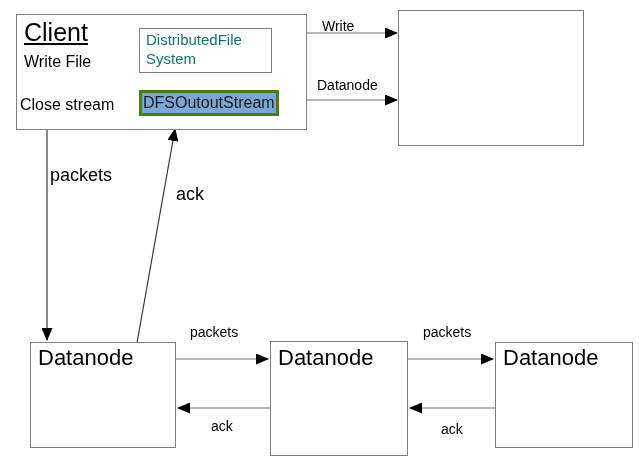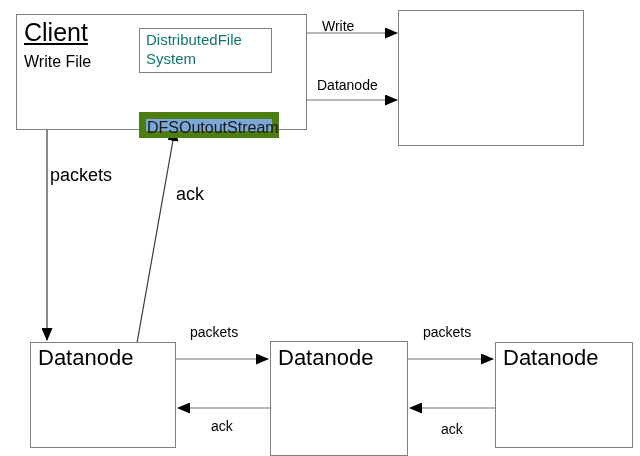--- a/index.html
+++ b/index.html
@@ -49,25 +49,24 @@
   }
   .inner-label {
     position: absolute;
     font-size: 15px;
     color: #0f766e;
     line-height: 1.25;
     white-space: pre-line;
   }
   .stream-box {
     position: absolute;
-    border: 7px solid #4d7c0f;
+    border: 3px solid #4d7c0f;
     box-sizing: border-box;
     display: flex;
-    align-items: flex-start;
-    margin-top: 22px;
+    align-items: center;
   }
   .stream-label {
     font-size: 16px;
     color: #1a1a1a;
     white-space: nowrap;
     padding-left: 1px;
   }
   .edge-label {
     position: absolute;
     font-size: 14px;
@@ -143,20 +142,21 @@
       <line x1="495" y1="408" x2="410" y2="408" stroke="#6e6e6e" stroke-width="1.1" marker-end="url(#ahb)"></line>
     </g>
   </svg>
 
   <div class="box" style="left:16px; top:14px; width:291px; height:116px;"></div>
 
   <div class="box-label client-title" style="left:24px; top:18px;">Client</div>
 
   <div class="box-label sub-label" style="left:17px; top:53px;margin-left:7px;">Write File</div>
 
+  <div class="box-label sub-label" style="left:20px; top:96px;">Close stream</div>
 
   <div class="inner-box" style="left:139px; top:28px; width:133px; height:45px;"></div>
   <div class="inner-label" style="left:146px; top:31px;">DistributedFile
 System</div>
 
   <div class="stream-box" style="left:139px; top:90px; width:140px; height:26px; background:#7ba7d7;">
     <span class="stream-label">DFSOutoutStream</span>
   </div>
 
   <div class="box" style="left:398px; top:10px; width:186px; height:136px;"></div>

